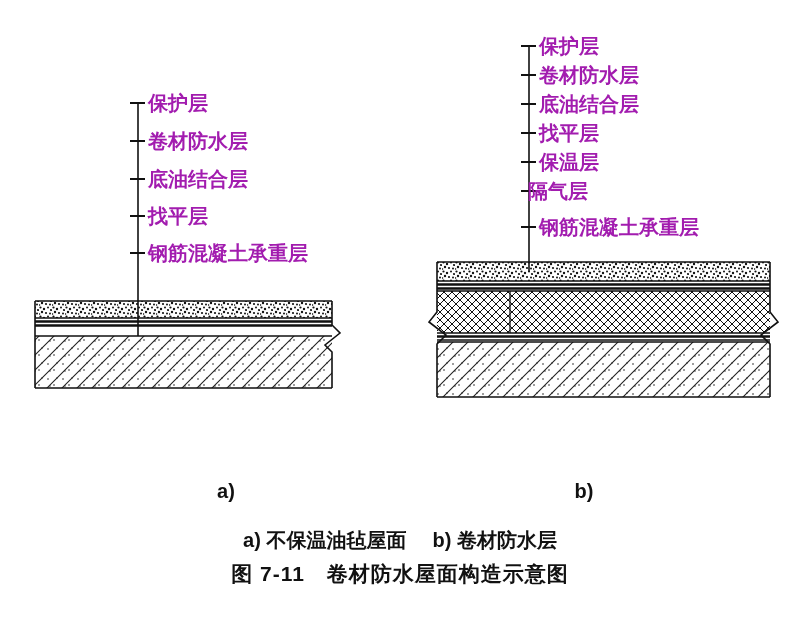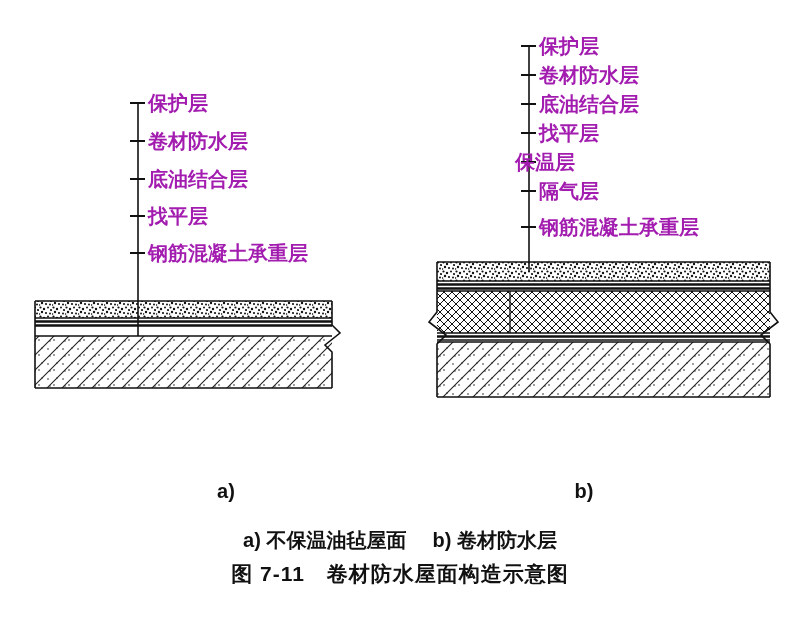--- a/index.html
+++ b/index.html
@@ -134,22 +134,22 @@
   <div class="layer-label" style="left:148px; top:90px">保护层</div>
   <div class="layer-label" style="left:148px; top:128px">卷材防水层</div>
   <div class="layer-label" style="left:148px; top:166px">底油结合层</div>
   <div class="layer-label" style="left:148px; top:203px">找平层</div>
   <div class="layer-label" style="left:148px; top:240px">钢筋混凝土承重层</div>
 
   <div class="layer-label" style="left:539px; top:33px">保护层</div>
   <div class="layer-label" style="left:539px; top:62px">卷材防水层</div>
   <div class="layer-label" style="left:539px; top:91px">底油结合层</div>
   <div class="layer-label" style="left:539px; top:120px">找平层</div>
-  <div class="layer-label" style="left:515px; top:149px">保温层</div>
-  <div class="layer-label" style="left:539px; top:178px">隔气层</div>
+  <div class="layer-label" style="left:539px; top:149px">保温层</div>
+  <div class="layer-label" style="left:528px; top:178px">隔气层</div>
   <div class="layer-label" style="left:539px; top:214px">钢筋混凝土承重层</div>
 
   <div class="sub-marker" style="left:196px; top:480px">a)</div>
   <div class="sub-marker" style="left:554px; top:480px">b)</div>
 
   <div class="caption-row">
     <span class="cap-a">a) 不保温油毡屋面</span><span class="cap-b">b) 卷材防水层</span>
   </div>
 
   <div class="title-row">图 7-11　卷材防水屋面构造示意图</div>

